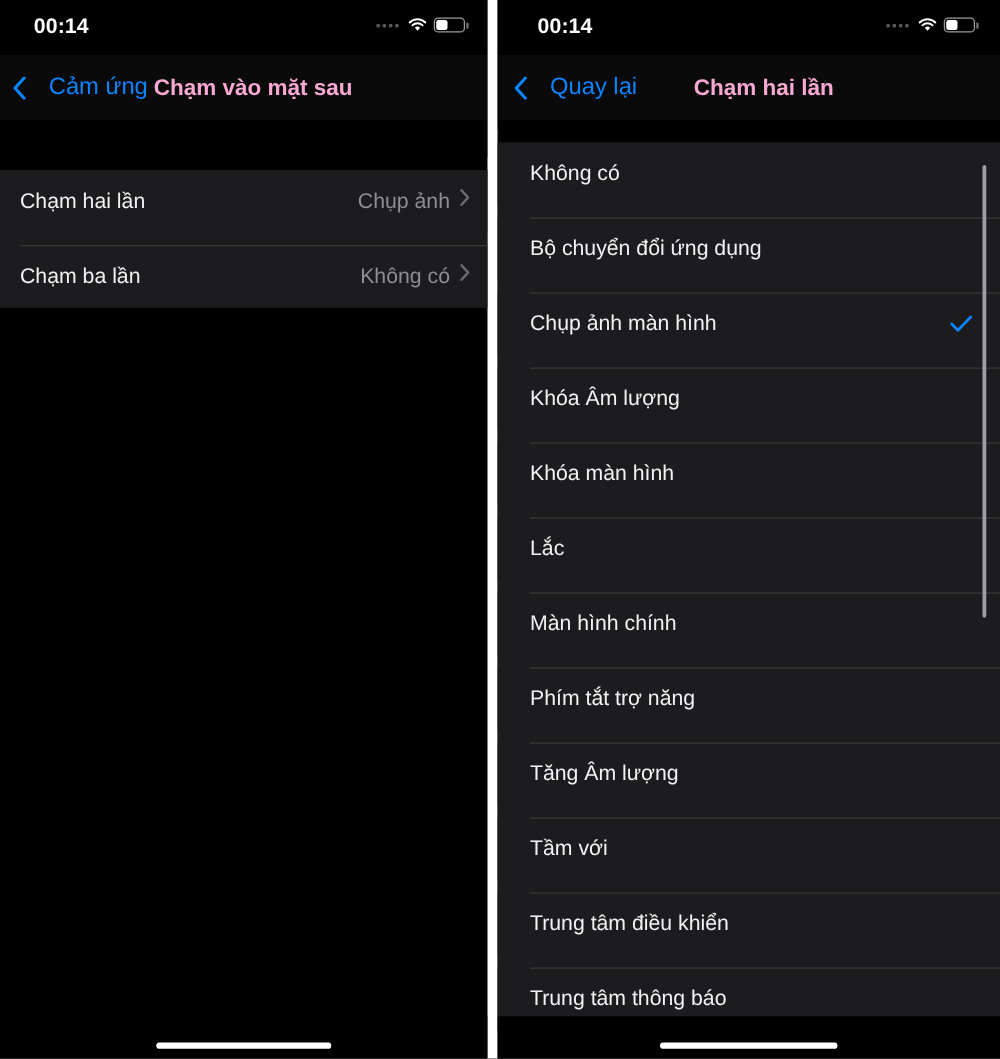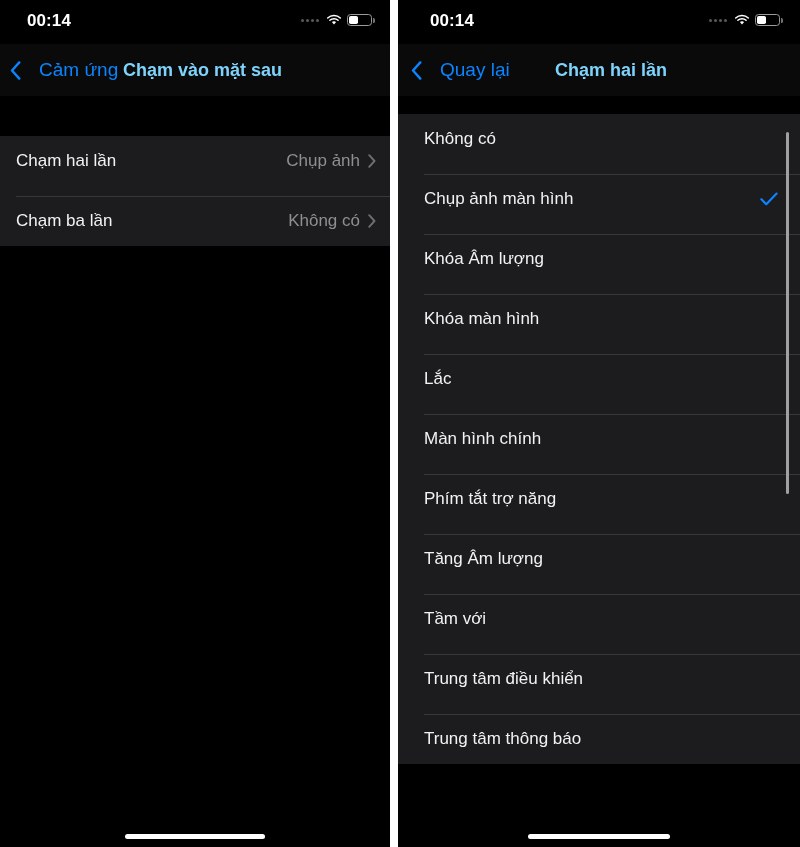--- a/index.html
+++ b/index.html
@@ -128,21 +128,21 @@
     flex: none;
   }
   .nav-title {
     position: absolute;
     top: 0;
     height: 52px;
     display: flex;
     align-items: center;
     font-size: 18px;
     font-weight: bold;
-    color: #7dd3fc;
+    color: #f9a8d4;
   }
   .left .nav-title  { left: 123px; }
   .right .nav-title { left: 157px; }
 
   
   .gap-strip { height: 30px; background: #000000; }
   .gap-strip.thin { height: 8px; }
 
   
   .list {
@@ -171,21 +171,21 @@
   .right .row + .row::before { left: 26px; right: 0; }
 
   .row-label {
     font-size: 17px;
     color: #f2f2f4;
     white-space: nowrap;
   }
   .row-right {
     margin-left: auto;
     display: flex;
-    align-items: center;
+    align-items: flex-start;
     gap: 8px;
   }
   .row-value {
     font-size: 17px;
     color: #8e8e93;
     white-space: nowrap;
   }
   .chev-right {
     display: block;
     width: 8px;
@@ -333,20 +333,23 @@
     </div>
 
     <div class="gap-strip thin"></div>
 
     <div class="list">
 
       <div class="row">
         <span class="row-label">Không có</span>
       </div>
 
+      <div class="row">
+        <span class="row-label">Bộ chuyển đổi ứng dụng</span>
+      </div>
 
       <div class="row">
         <span class="row-label">Chụp ảnh màn hình</span>
         <span class="row-right">
           <svg class="check-mark" viewBox="0 0 18 14">
             <path d="M1.4 7.2 L6.3 12.2 L16.6 1.6" stroke="#0a84ff" stroke-width="2.2" fill="none" stroke-linecap="round" stroke-linejoin="round"></path>
           </svg>
         </span>
       </div>
 

